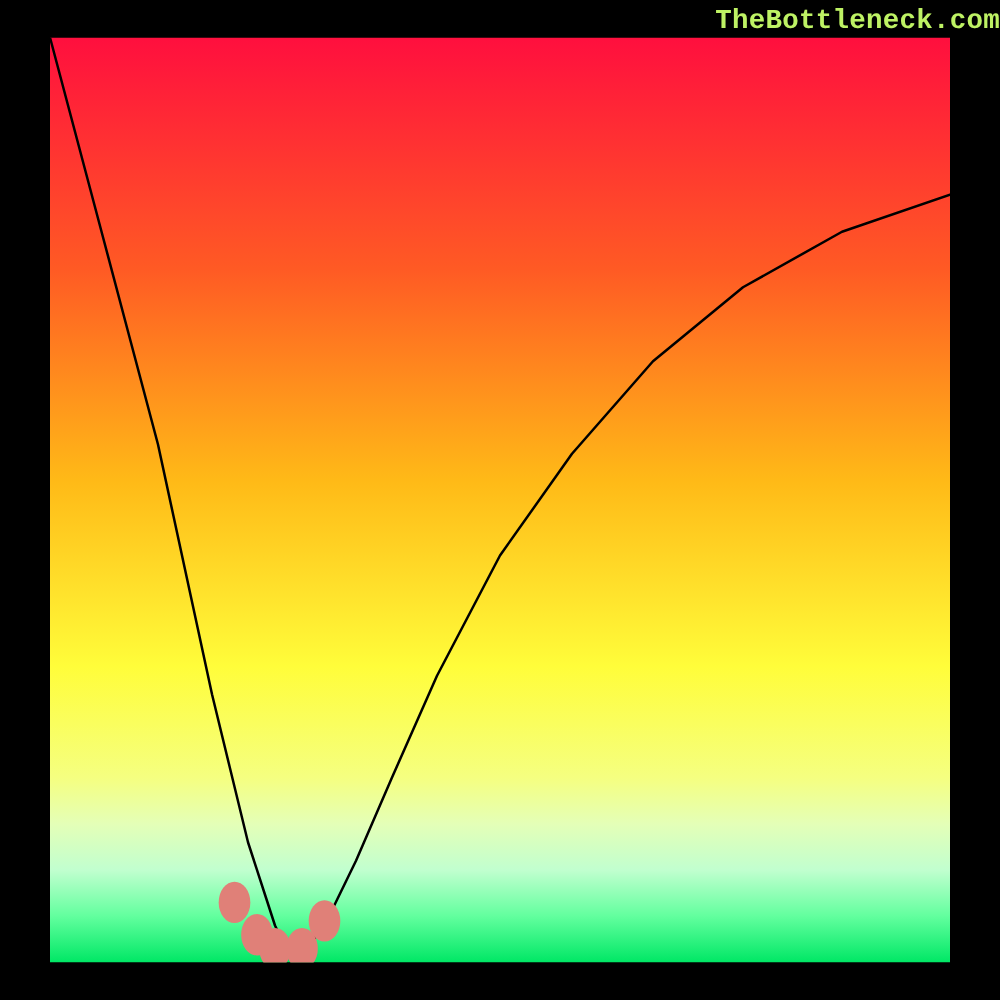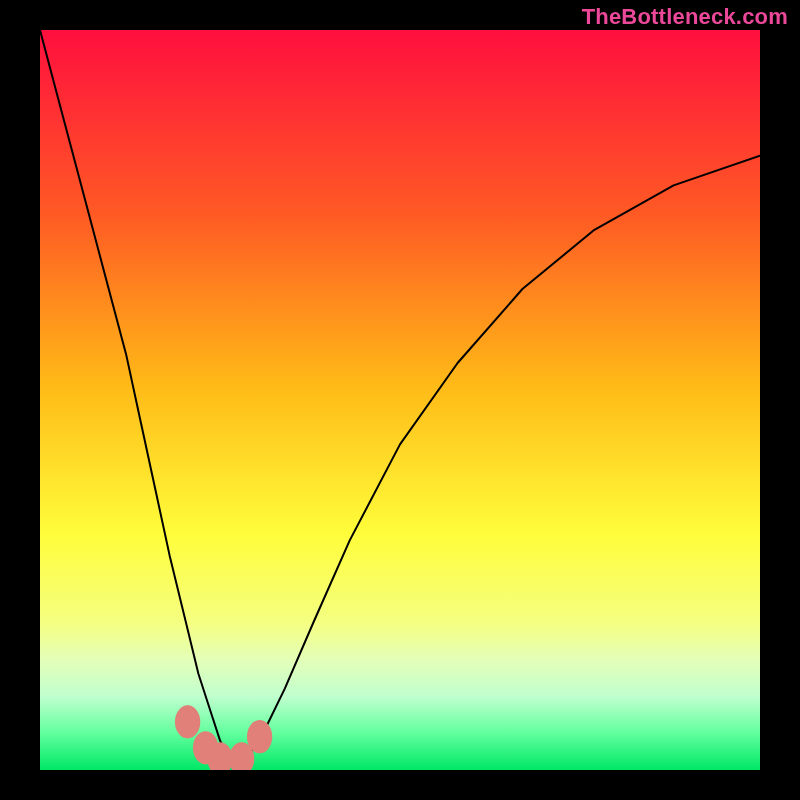--- a/index.html
+++ b/index.html
@@ -1,25 +1,25 @@
 <!DOCTYPE html>
 <html><head>
 <meta charset="utf-8">
 <style>
   * { margin: 0; padding: 0; box-sizing: border-box; }
   html, body { width: 800px; height: 800px; background: #000; overflow: hidden; }
   .wrap { position: relative; width: 800px; height: 800px; background: #000; }
   .attribution {
     position: absolute;
     top: 4px;
-    right: 12px;
-    font-family: Liberation Sans, sans-serif;
+    right: 0;
+    font-family: Liberation Mono, monospace;
     font-size: 22px;
     font-weight: bold;
-    color: #ec4899;
+    color: #bef264;
     letter-spacing: 0.2px;
   }
   .panel {
     position: absolute;
     left: 40px;
     top: 30px;
     width: 720px;
     height: 740px;
   }
   .layer { position: absolute; inset: 0; }

